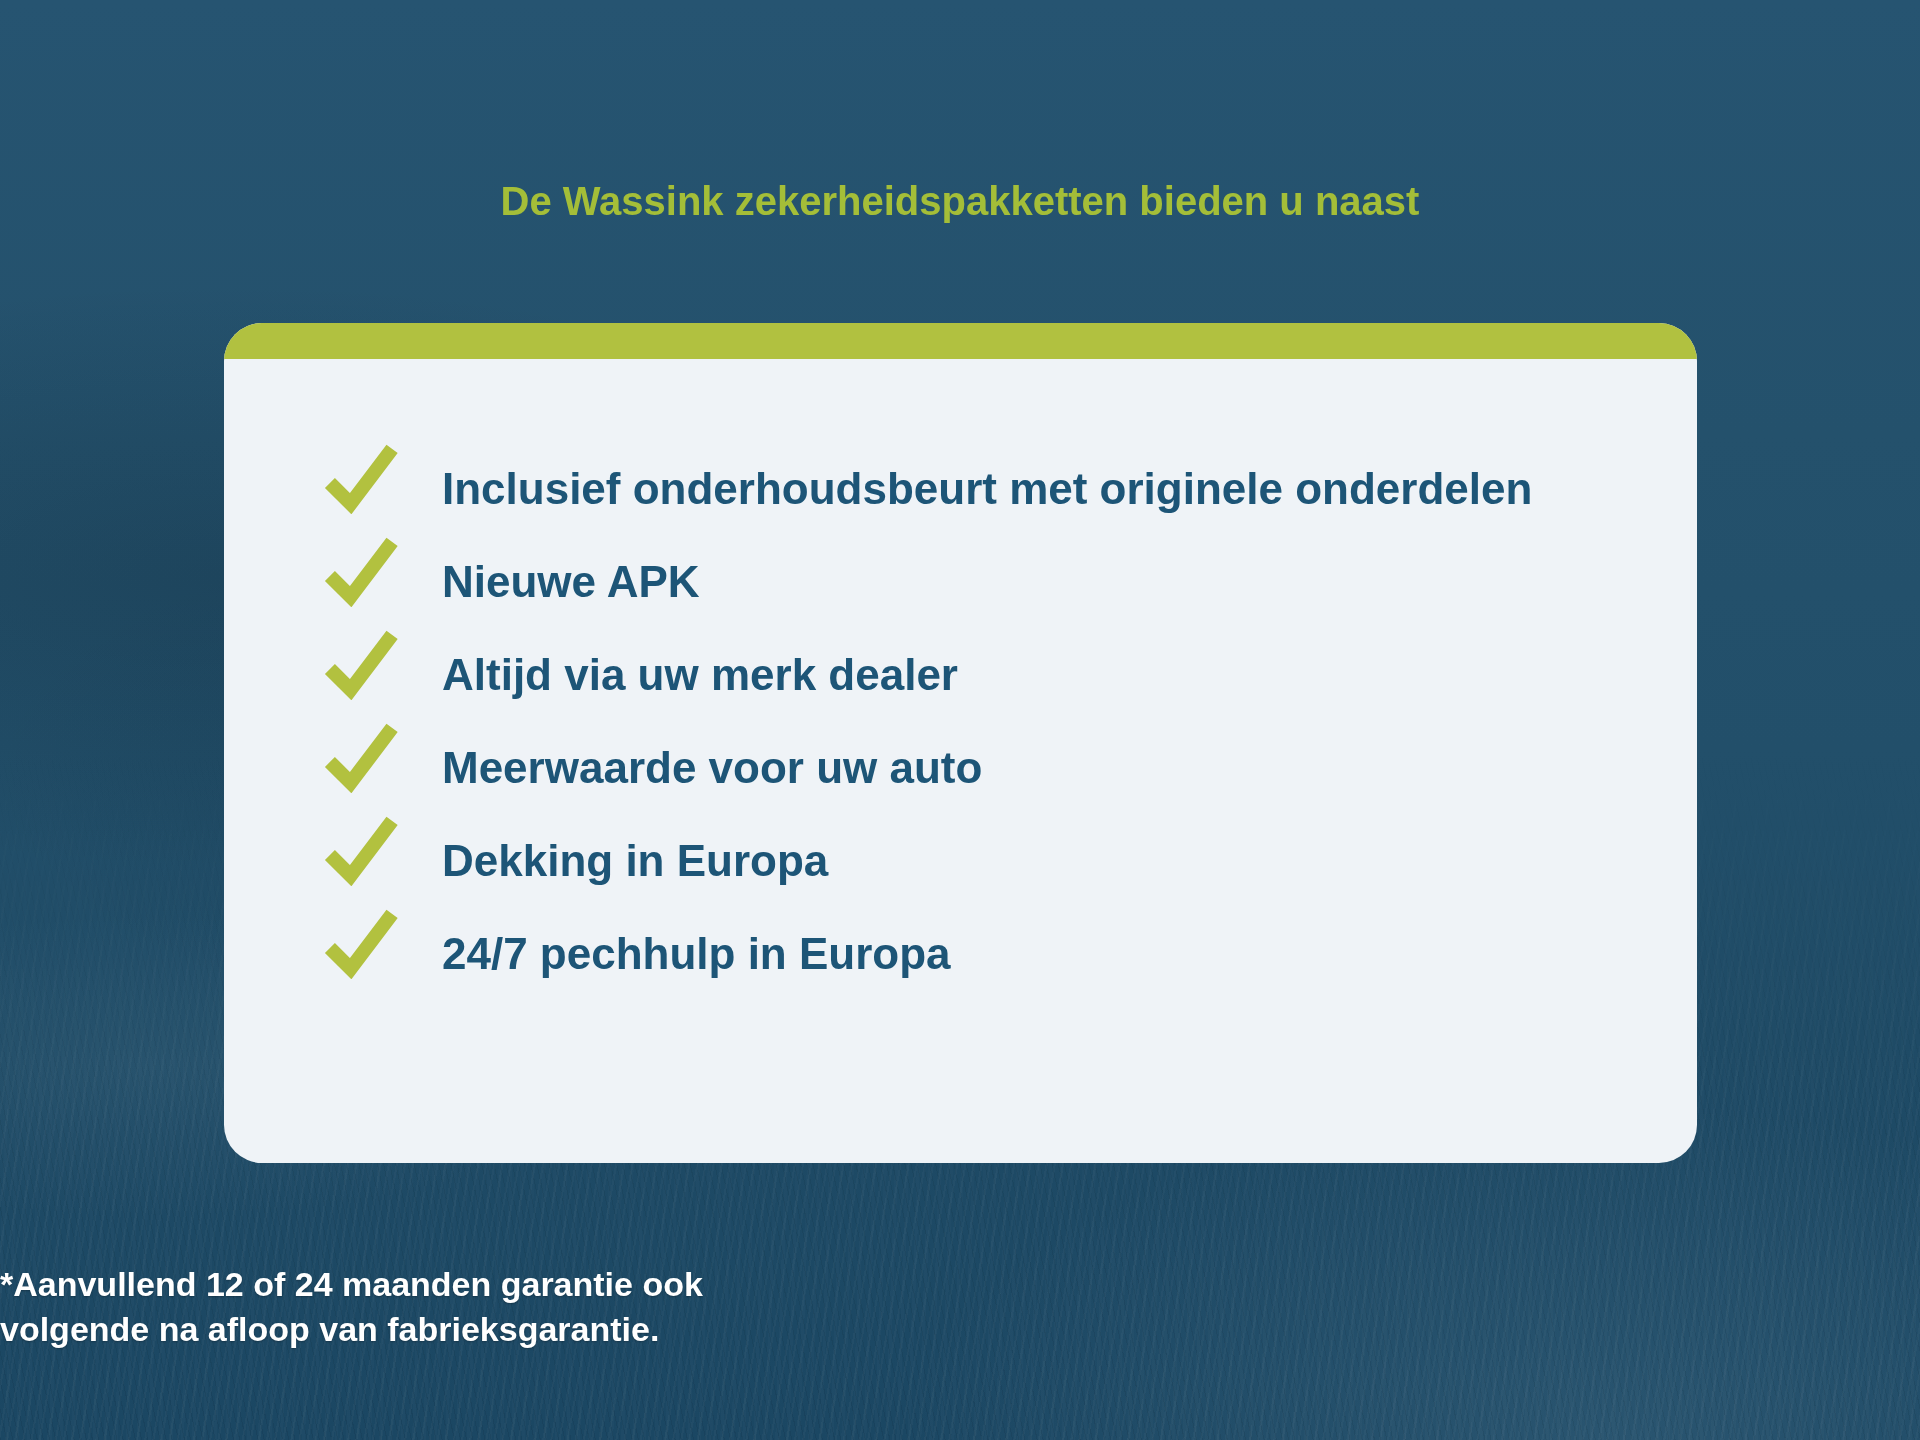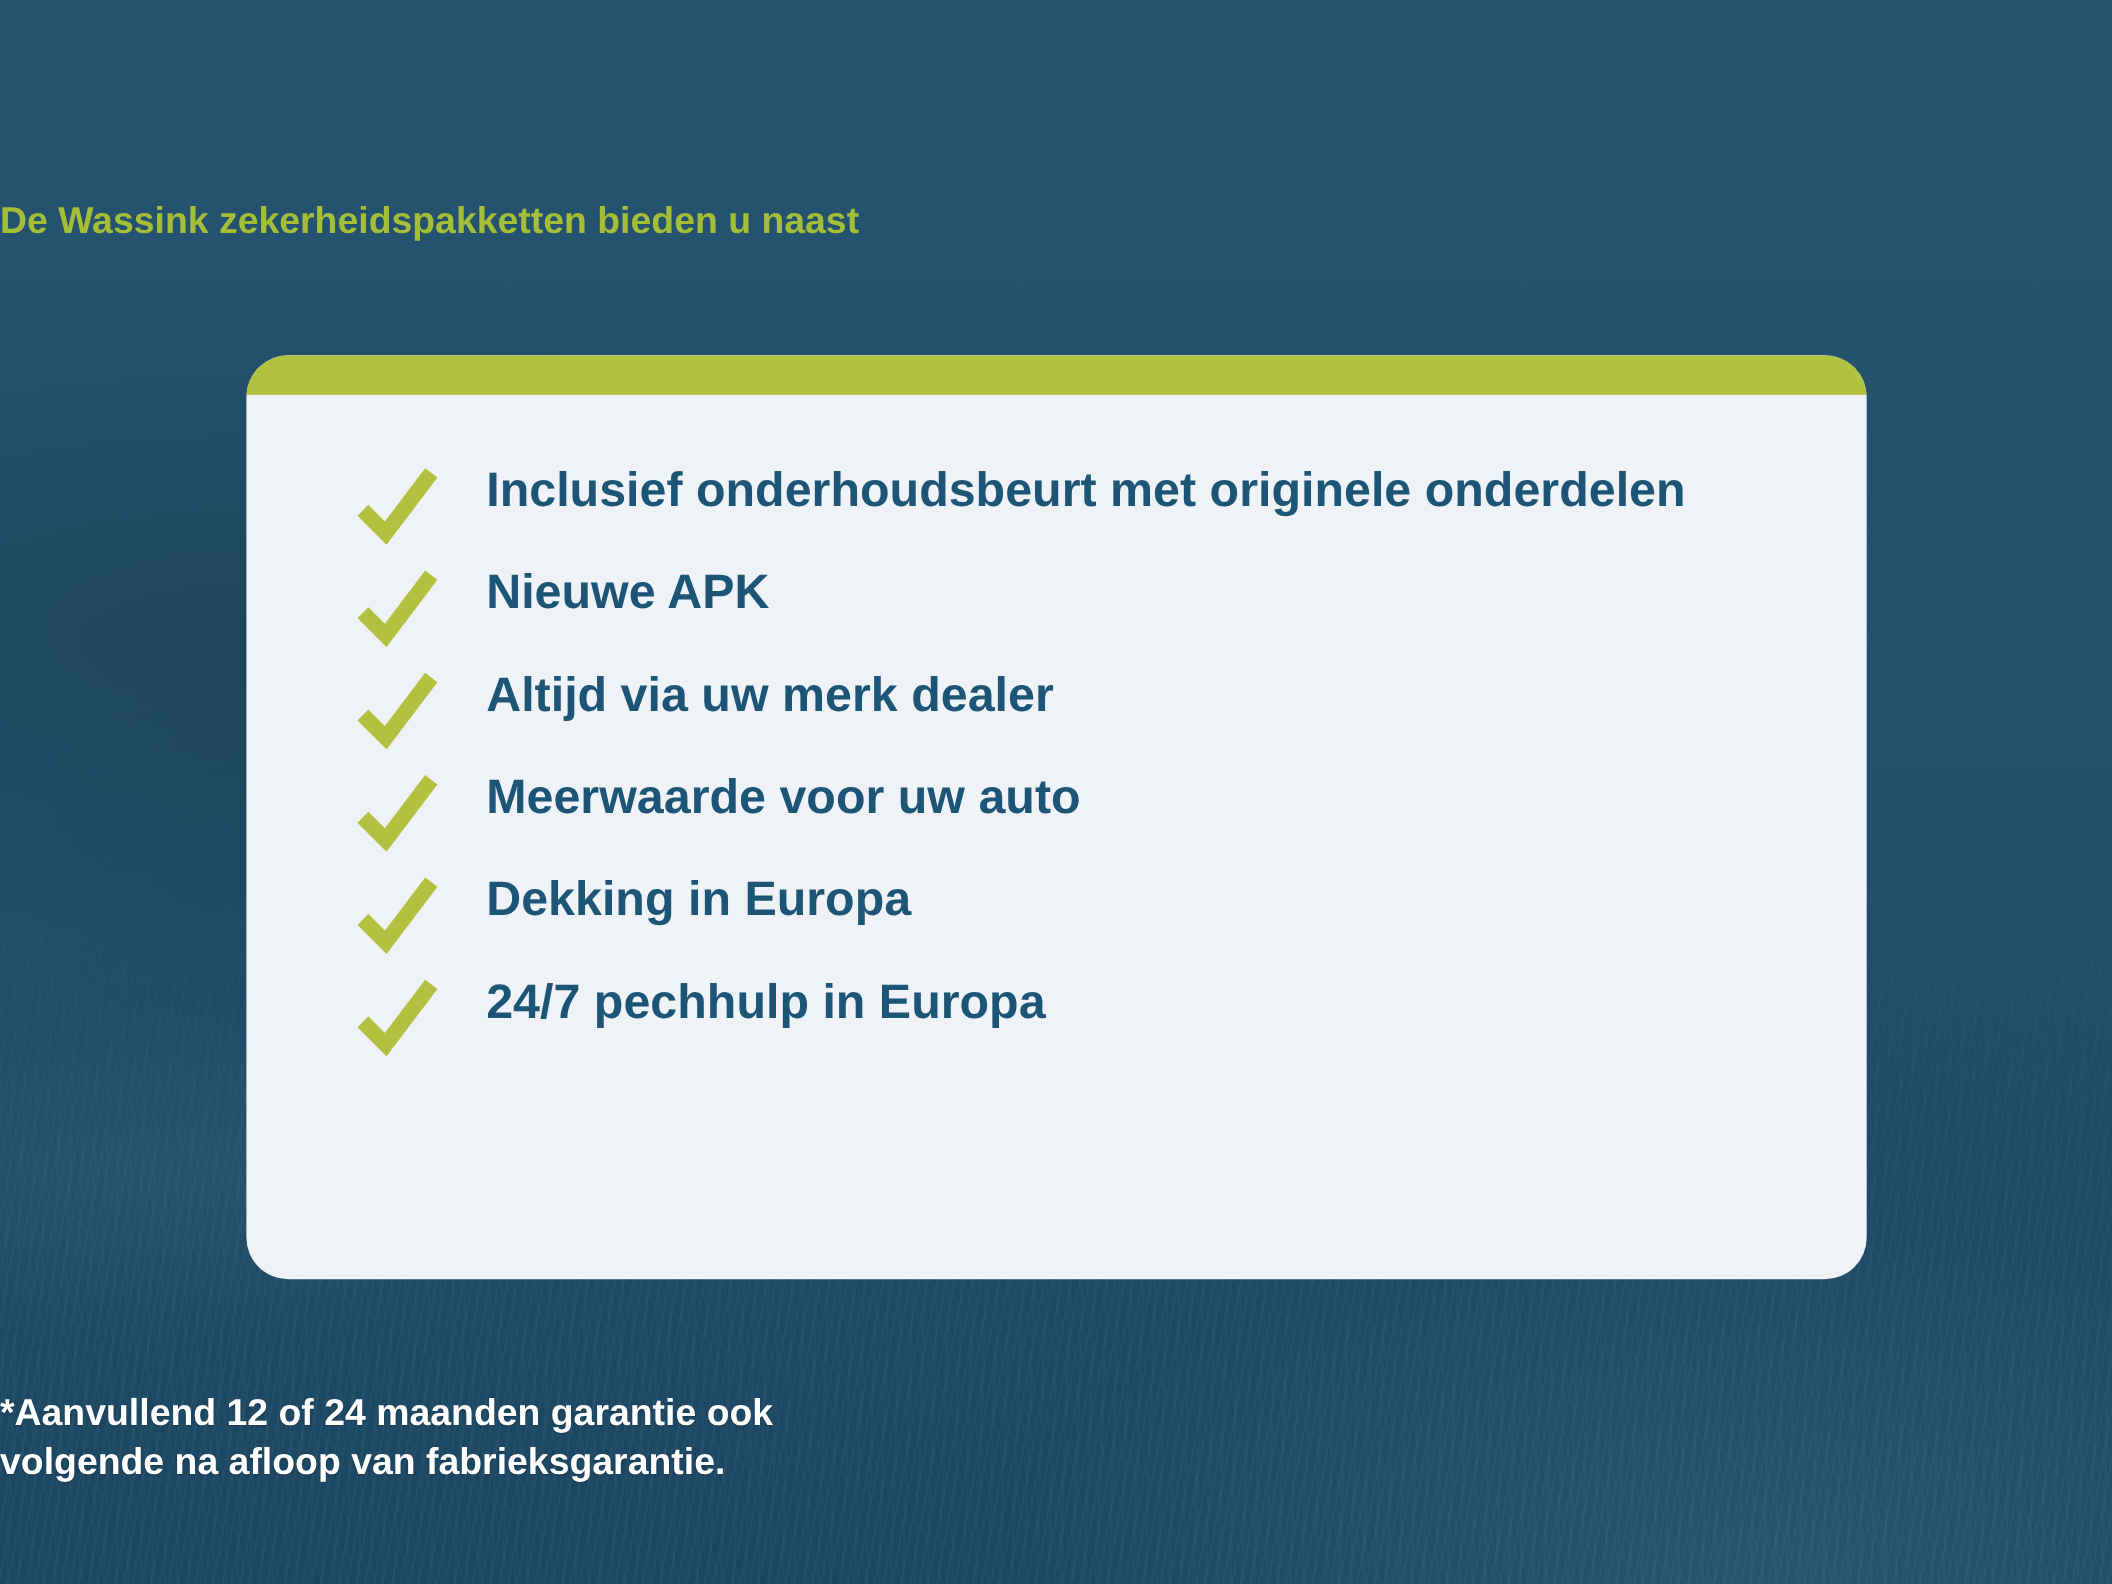--- a/index.html
+++ b/index.html
@@ -39,23 +39,23 @@
     margin: 0;
     text-align: center;
     color: #ffffff;
     font-size: 70px;
     font-weight: bold;
     letter-spacing: 3px;
   }
   .subtitle {
     position: absolute;
     top: 182px; left: 0; right: 0;
-    text-align: left;
+    text-align: center;
     color: #a4be38;
-    font-size: 34px;
+    font-size: 40px;
     font-weight: bold;
     line-height: 38px;
   }
 
   
   .card {
     position: absolute;
     left: 224px; top: 323px;
     width: 1473px; height: 840px;
     background: #eff3f7;
@@ -66,21 +66,21 @@
     height: 36px;
     background: #b1c140;
   }
   .benefits {
     list-style: none;
     margin: 0;
     padding: 62px 50px 0 100px;
   }
   .benefit-row {
     display: flex;
-    align-items: flex-start;
+    align-items: flex-end;
     gap: 44px;
     height: 93px;
   }
   .check-icon {
     flex: 0 0 auto;
     width: 74px; height: 74px;
   }
   .check-icon polyline {
     fill: none;
     stroke: #b2c13f;

